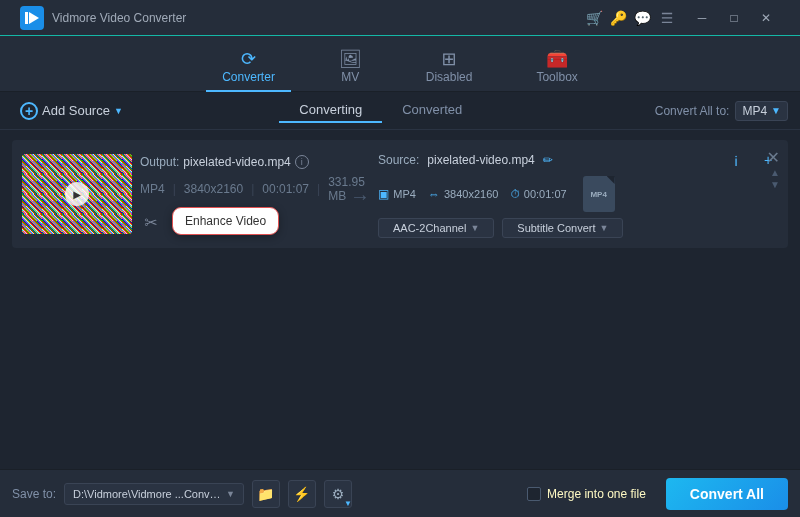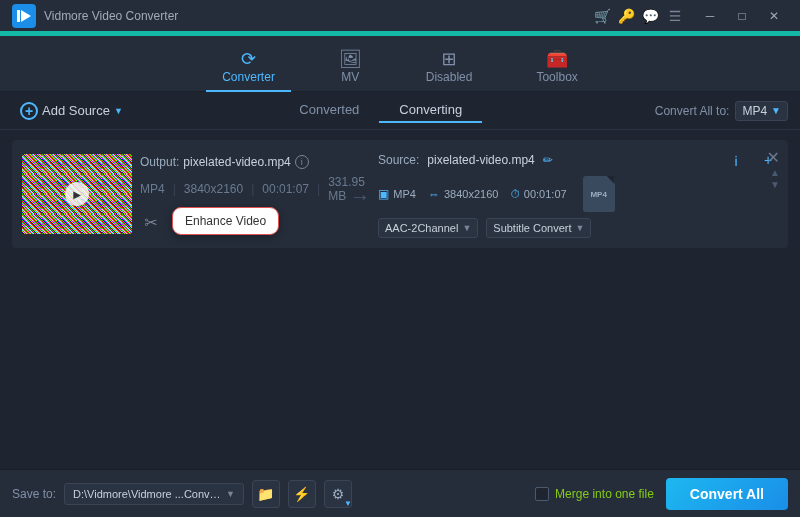--- a/index.html
+++ b/index.html
@@ -12,22 +12,22 @@
       overflow: hidden;
       position: relative;
     }
 
     
     .title-bar {
       height: 36px;
       background: #252d3a;
       display: flex;
       align-items: center;
-      padding: 0 12px;
-      border-bottom: 5px solid #14b8a6;
+      padding: 0 20px;
+      border-bottom: 1px solid #14b8a6;
     }
     .title-bar-logo {
       width: 24px;
       height: 24px;
       margin-right: 8px;
     }
     .title-bar-title {
       font-size: 12px;
       color: #a0aab8;
       flex: 1;
@@ -339,21 +339,21 @@
     .output-selects {
       display: flex;
       gap: 8px;
     }
     .out-select {
       display: flex;
       align-items: center;
       background: #2a3342;
       border: 1px solid #3a4455;
       border-radius: 3px;
-      padding: 3px 6px;
+      padding: 3px 14px;
       font-size: 11px;
       color: #c8d0dc;
       cursor: pointer;
       gap: 4px;
     }
     .out-select .arrow { color: #7a8598; font-size: 9px; }
 
     
     .card-close {
       position: absolute;
@@ -447,40 +447,40 @@
       color: #9aacbe;
       cursor: pointer;
       font-size: 14px;
     }
     .bottom-sep { flex: 1; }
     .merge-checkbox {
       display: flex;
       align-items: flex-start;
       gap: 6px;
       font-size: 12px;
-      color: #84cc16;
+      color: #fef9c3;
     }
     .checkbox {
       width: 14px;
       height: 14px;
       border: 1px solid #4a5a70;
       background: #1e2530;
       border-radius: 2px;
       cursor: pointer;
     }
     .convert-all-btn {
       background: linear-gradient(135deg, #1db8f0, #1a8ee8);
       border: none;
       border-radius: 4px;
       color: #fff;
       font-size: 14px;
       font-weight: 600;
       padding: 8px 24px;
       cursor: pointer;
-      margin-left: 4px;
+      margin-left: 12px;
     }
 
     .main-wrapper {
       display: flex;
       flex-direction: column;
       height: calc(517px - 36px);
     }
     .content-wrapper {
       flex: 1;
       overflow: hidden;
@@ -565,22 +565,22 @@
   </div>
 
   <div class="toolbar">
     <button class="add-files-btn">
       <div class="add-files-plus">+</div>
       <span>Add Source</span>
       <span style="font-size:9px; color:#4db8ff;">▼</span>
     </button>
     <div class="toolbar-sep"></div>
     <div class="tab-group">
+      <button class="tab-btn active">Converting</button>
       <button class="tab-btn">Converted</button>
-      <button class="tab-btn active">Converting</button>
     </div>
     <div class="toolbar-sep"></div>
     <div class="convert-all-to">
       <span>Convert All to:</span>
       <div class="format-select">
         <span>MP4</span>
         <span class="format-select-arrow">▼</span>
       </div>
     </div>
   </div>

